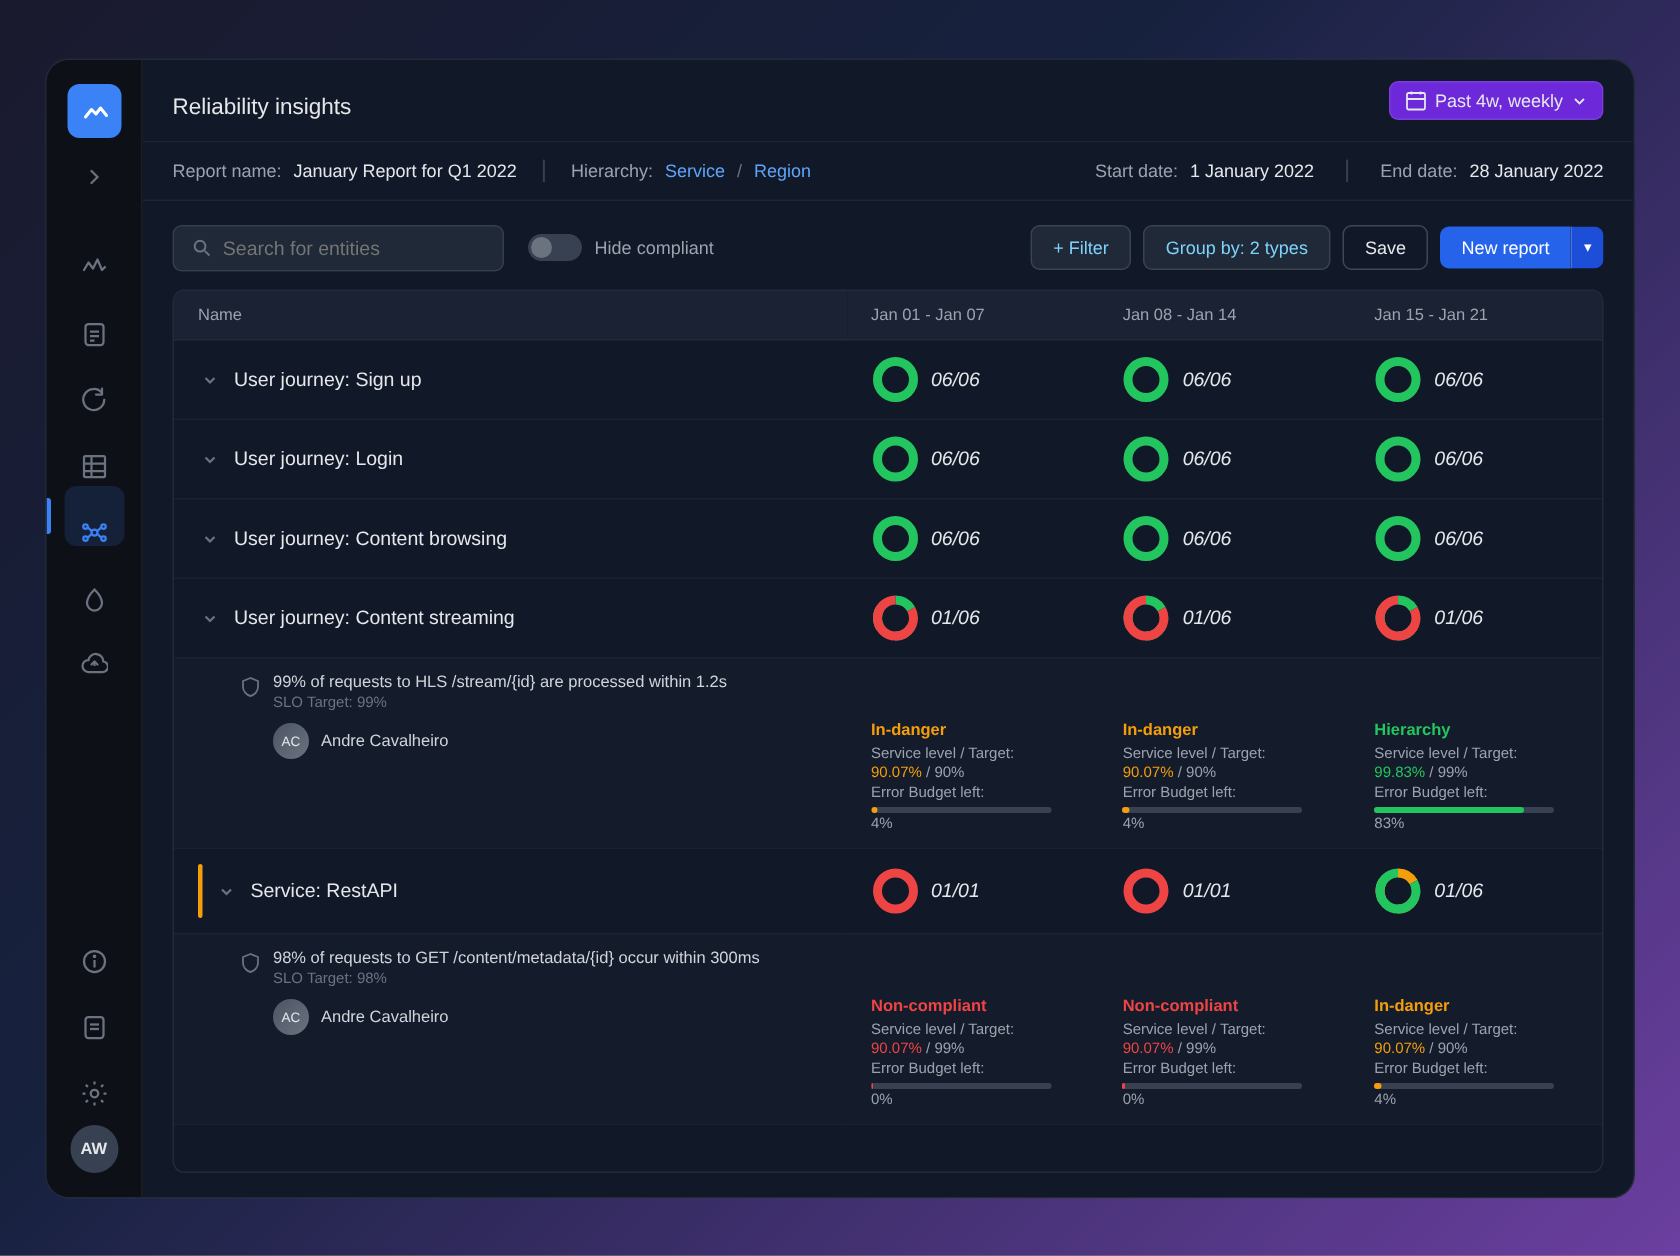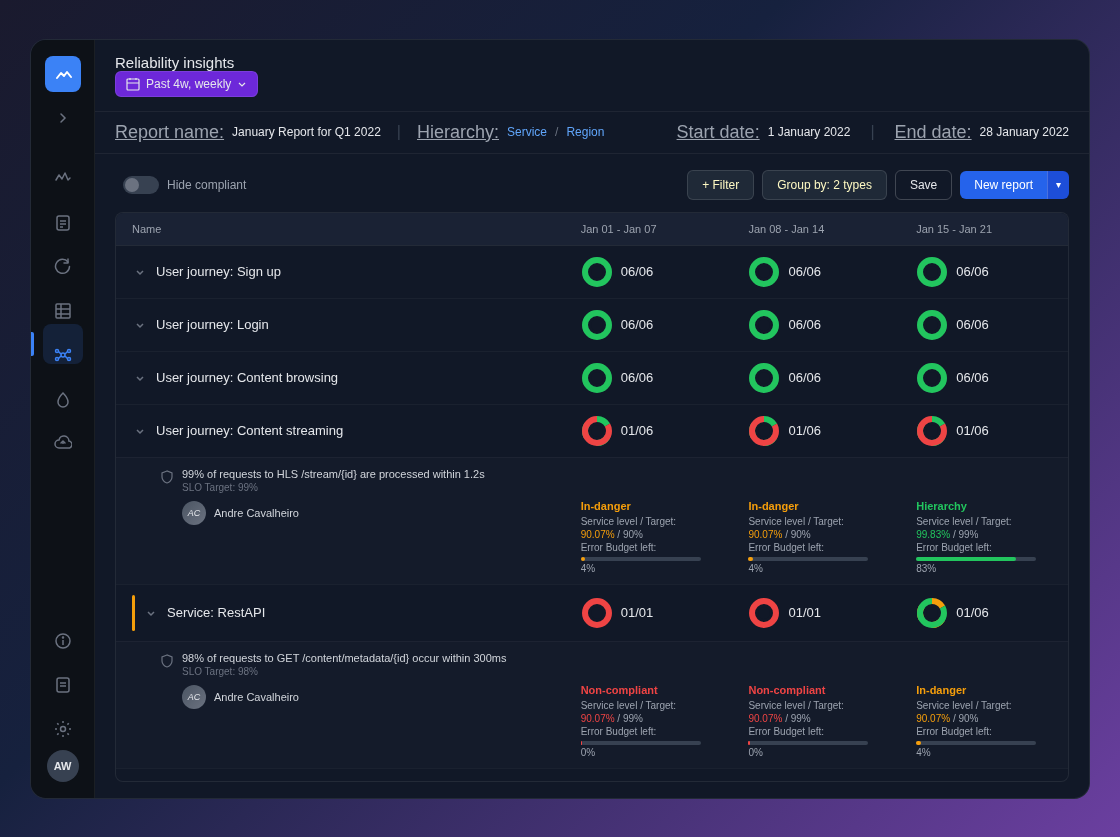--- a/index.html
+++ b/index.html
@@ -105,25 +105,24 @@
     }
     
     .main {
       flex: 1;
       display: flex;
       flex-direction: column;
       overflow: hidden;
     }
     .topbar {
       display: flex;
-      align-items: flex-start;
+      align-items: flex-end;
       justify-content: space-between;
       padding: 14px 20px;
       border-bottom: 1px solid rgba(255,255,255,0.06);
-      flex-direction: column;
     }
     .topbar-title {
       color: #e5e7eb;
       font-size: 15px;
       font-weight: 500;
     }
     .time-picker {
       display: flex;
       align-items: center;
       gap: 6px;
@@ -138,22 +137,21 @@
     .meta-bar {
       display: flex;
       align-items: center;
       gap: 8px;
       padding: 10px 20px;
       border-bottom: 1px solid rgba(255,255,255,0.06);
       background: #111827;
     }
     .meta-label {
       color: #9ca3af;
-      font-size: 18px;
-      text-decoration: underline;
+      font-size: 12px;
     }
     .meta-value {
       color: #e5e7eb;
       font-size: 12px;
     }
     .meta-link {
       color: #60a5fa;
       font-size: 12px;
       cursor: pointer;
     }
@@ -229,21 +227,21 @@
       align-items: center;
       gap: 6px;
       border-radius: 6px;
       padding: 7px 14px;
       font-size: 12px;
       cursor: pointer;
       border: none;
     }
     .btn-secondary {
       background: #1f2937;
-      color: #fef9c3;
+      color: #7dd3fc;
       border: 1px solid rgba(255,255,255,0.12);
     }
     .btn-outline {
       background: transparent;
       color: #e5e7eb;
       border: 1px solid rgba(255,255,255,0.2);
     }
     .btn-primary-split {
       display: flex;
       align-items: stretch;
@@ -330,20 +328,21 @@
       background: #f59e0b;
     }
     
     .donut-cell {
       display: flex;
       align-items: center;
       gap: 8px;
       color: #e5e7eb;
       font-size: 13px;
       white-space: nowrap;
+      font-style: italic;
     }
     .donut {
       width: 32px;
       height: 32px;
       flex-shrink: 0;
     }
     .detail-slo-name {
       font-size: 11px;
       color: #d1d5db;
       margin-bottom: 2px;
@@ -405,21 +404,20 @@
     }
     .avatar-img {
       width: 100%;
       height: 100%;
       background: linear-gradient(135deg, #4b5563, #6b7280);
       display: flex;
       align-items: center;
       justify-content: center;
       font-size: 9px;
       color: #e5e7eb;
-      font-style: italic;
     }
     .owner-name {
       font-size: 11px;
       color: #d1d5db;
     }
     .detail-row-bg {
       background: rgba(255,255,255,0.015);
     }
   </style>
 </head>
@@ -549,20 +547,27 @@
       <span class="meta-label">Start date:</span>
       <span class="meta-value">1 January 2022</span>
       <span style="margin: 0 12px; color:#374151;">|</span>
       <span class="meta-label">End date:</span>
       <span class="meta-value">28 January 2022</span>
     </div>
 
     <div class="content">
 
       <div class="toolbar">
+        <div class="search-box">
+          <svg width="14" height="14" viewBox="0 0 14 14" fill="none" stroke="#6b7280" stroke-width="1.5">
+            <circle cx="6" cy="6" r="4"></circle>
+            <line x1="9.5" y1="9.5" x2="13" y2="13"></line>
+          </svg>
+          <input type="text" placeholder="Search for entities" style="">
+        </div>
         <div class="toggle-wrap">
           <div class="toggle">
             <div class="toggle-knob"></div>
           </div>
           <span class="toggle-label">Hide compliant</span>
         </div>
         <div class="toolbar-spacer"></div>
         <button class="btn btn-secondary">+ Filter</button>
         <button class="btn btn-secondary">Group by: 2 types</button>
         <button class="btn btn-outline">Save</button>

